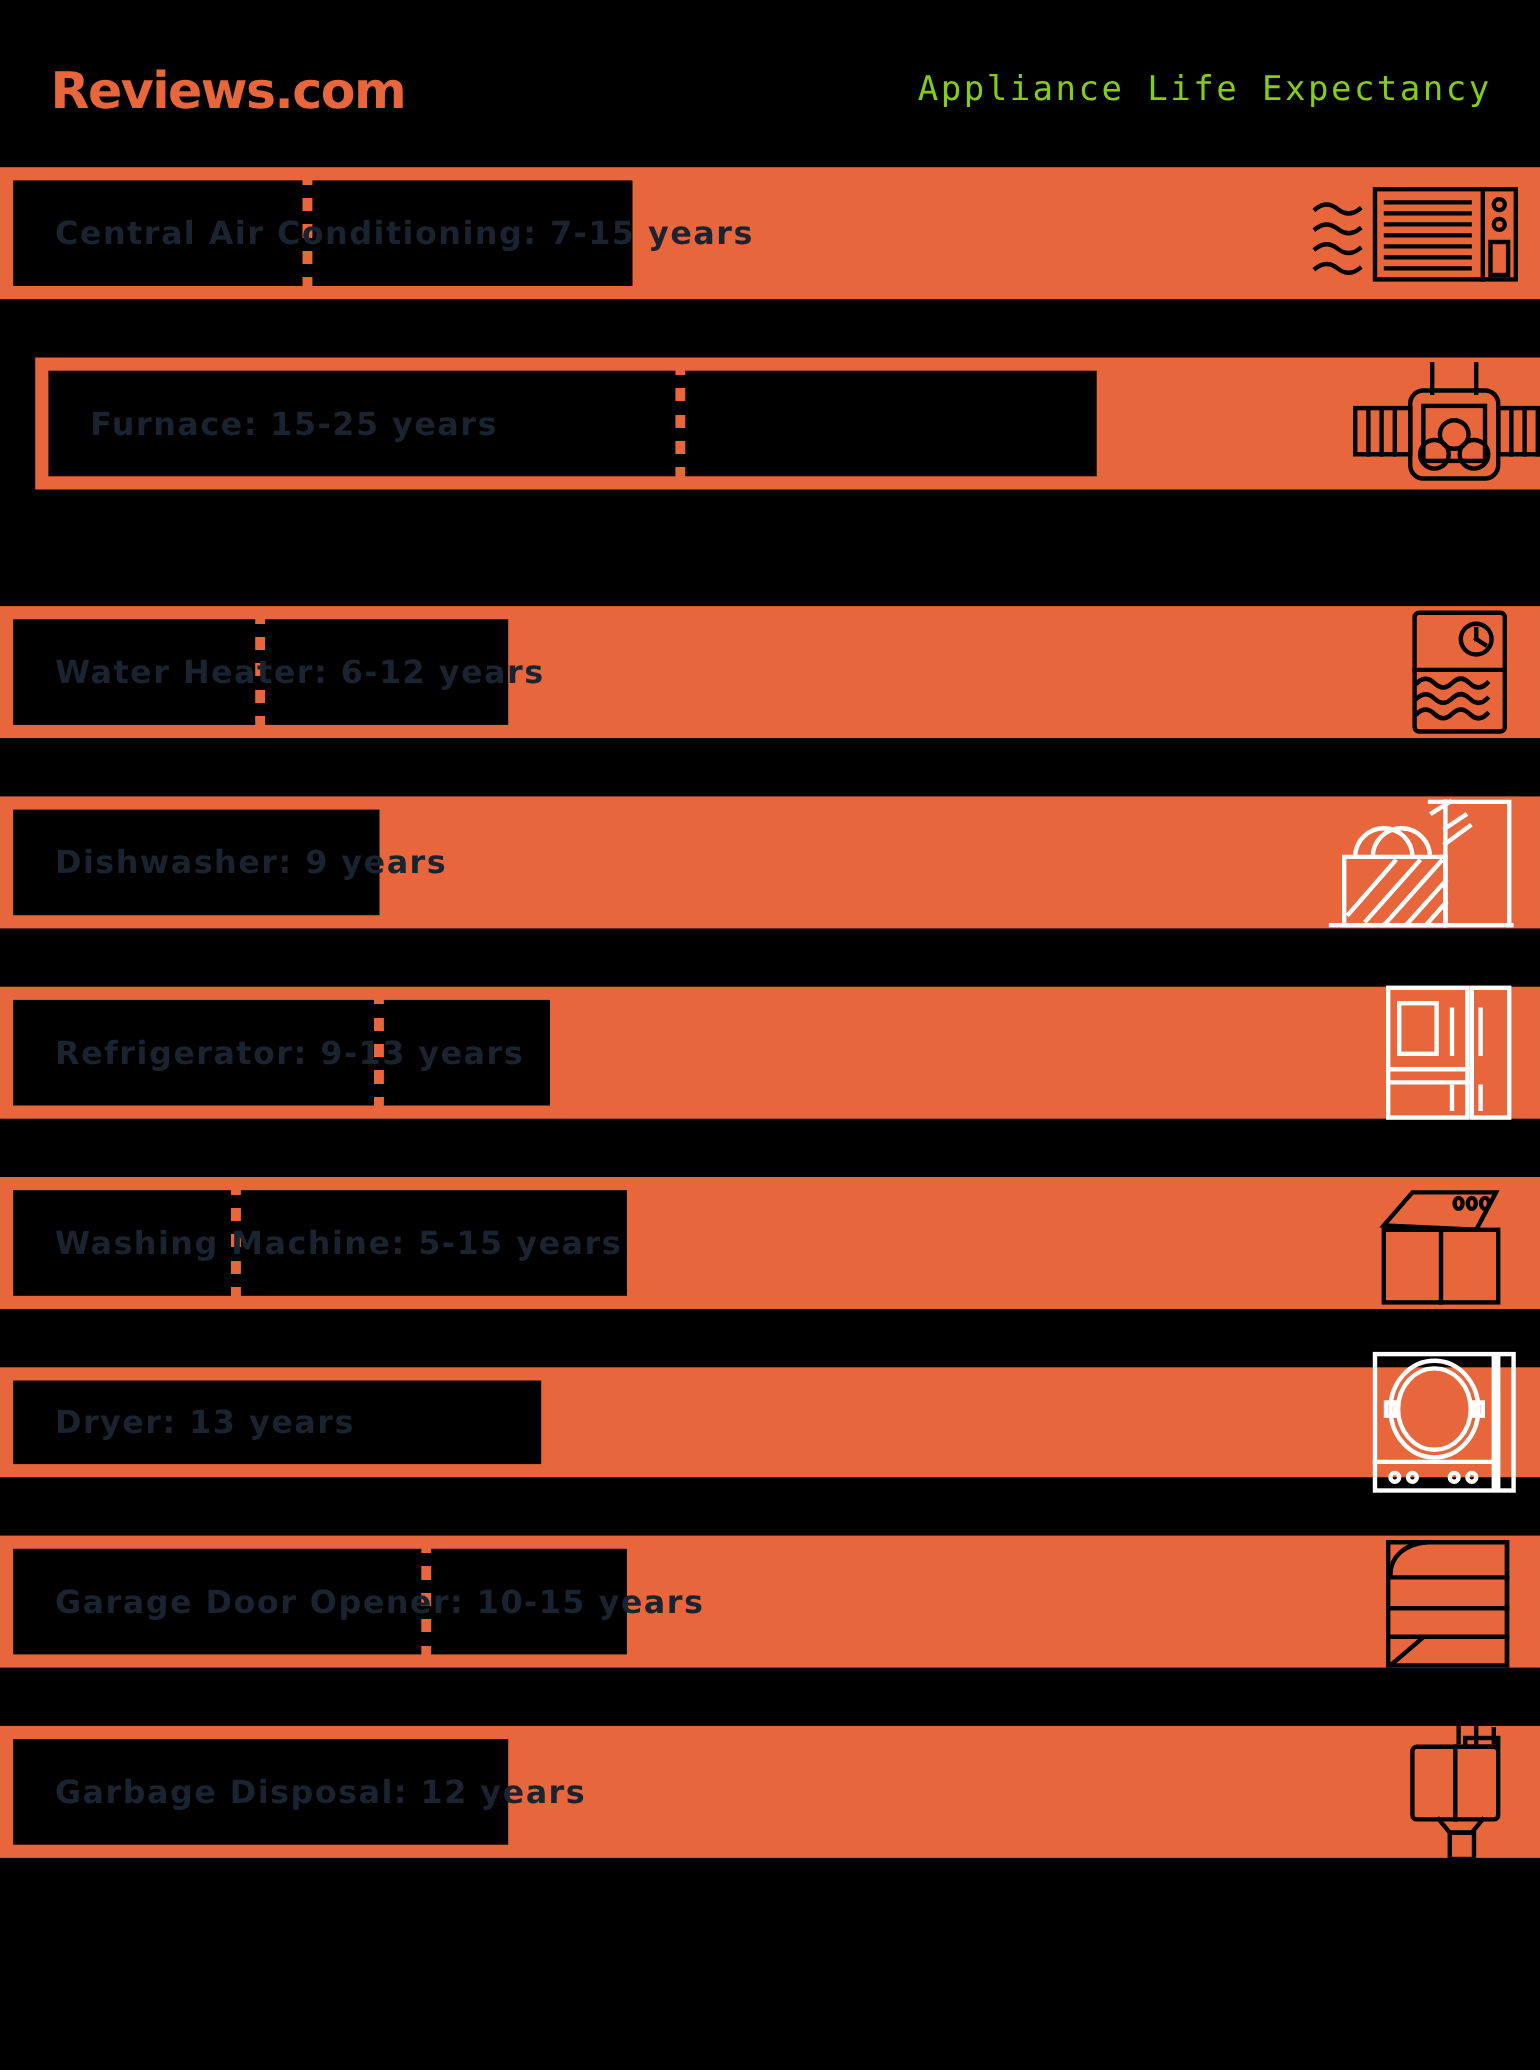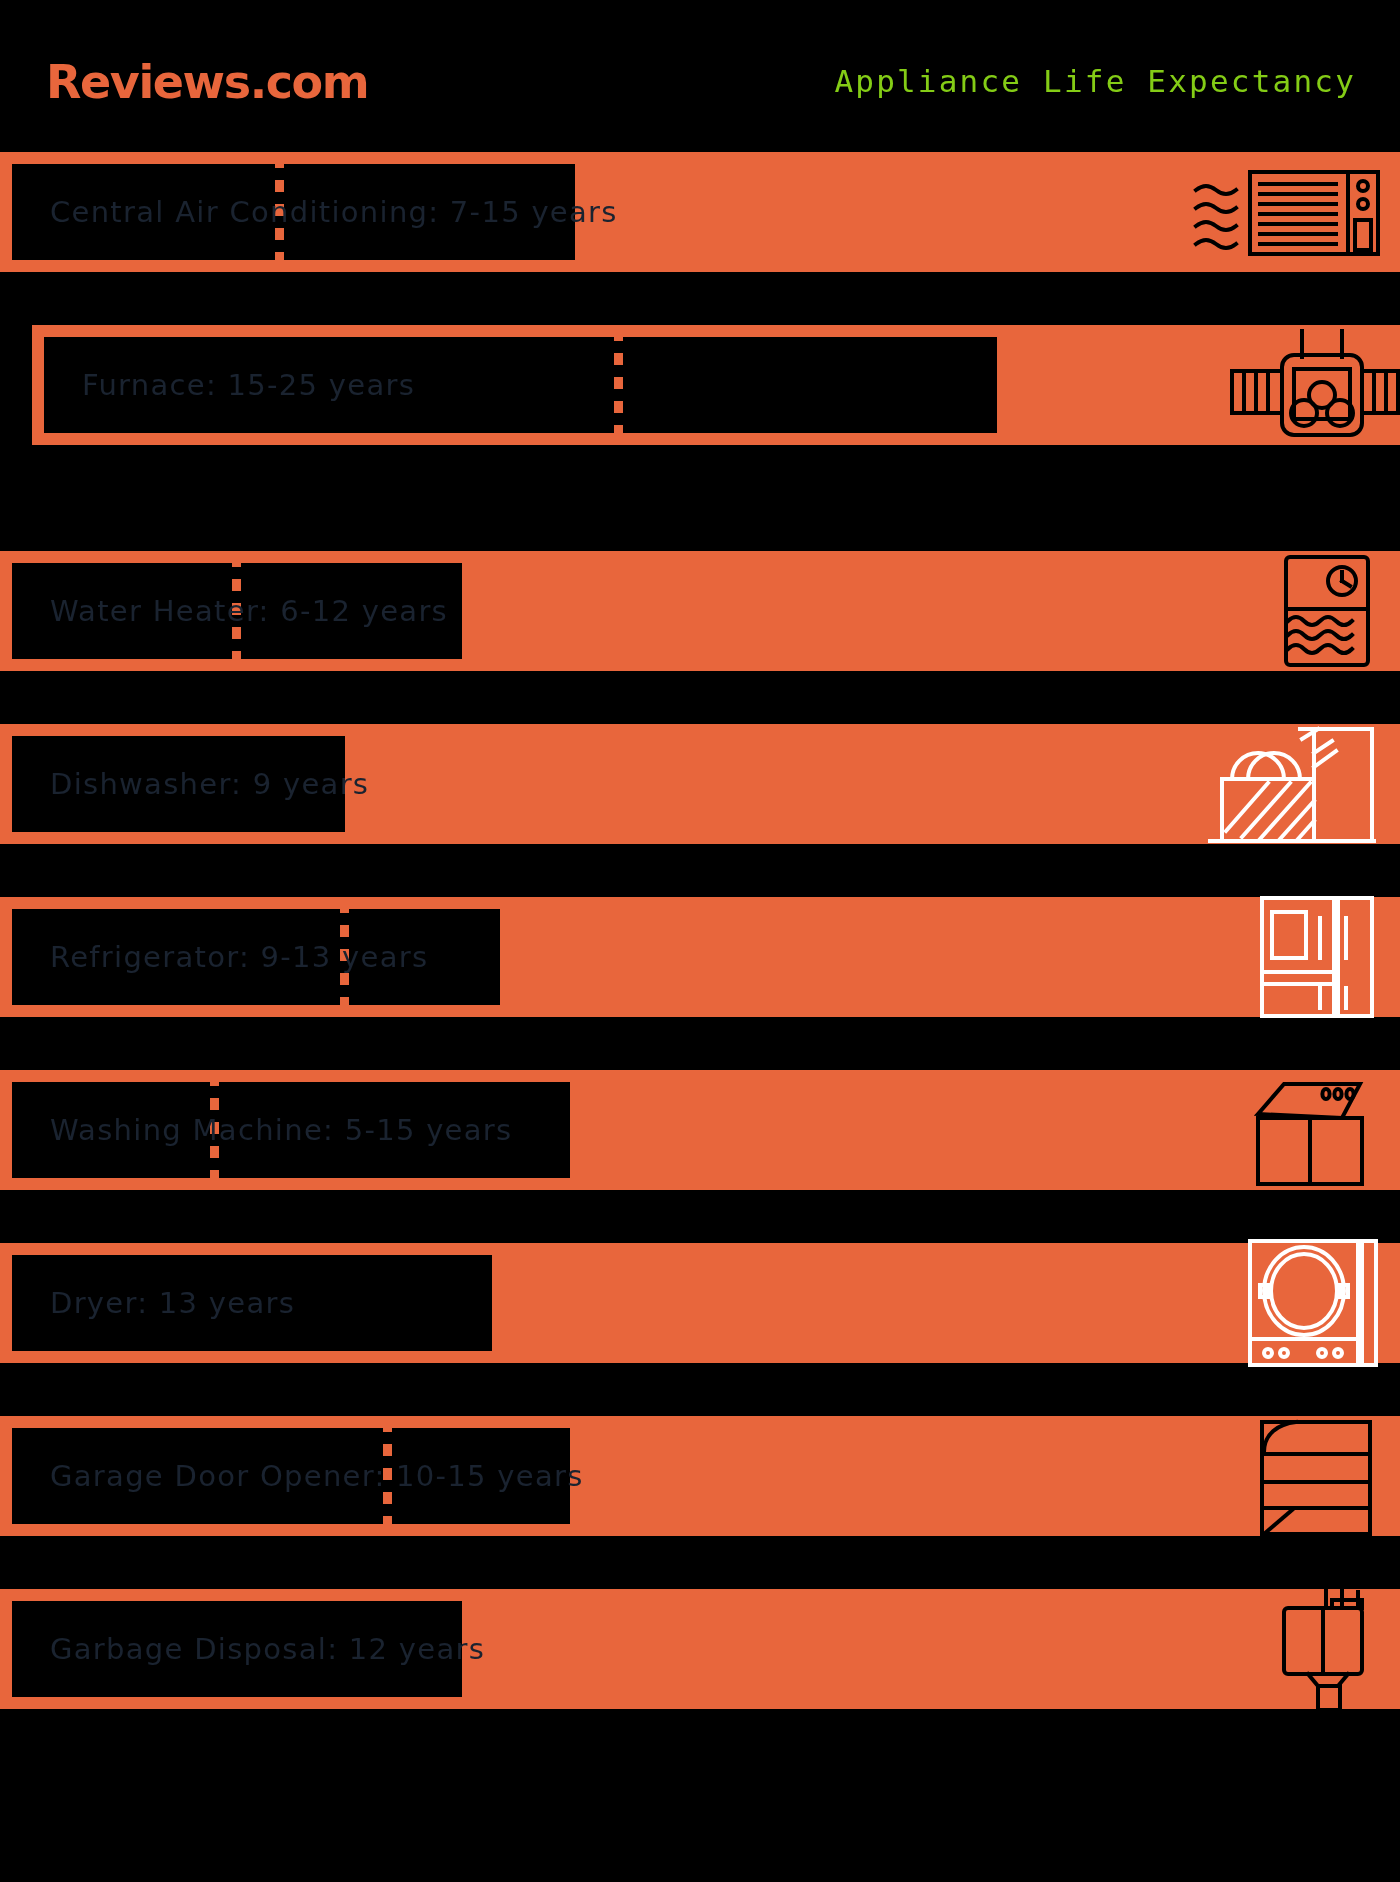--- a/index.html
+++ b/index.html
@@ -58,21 +58,21 @@
     z-index:4;
   }
 
   .bar-label {
     position:absolute;
     left:50px;
     top:50%;
     transform:translateY(-50%);
     color:#1a2330;
     font-family:"DejaVu Sans", sans-serif;
-    font-weight:normal;
+    font-weight:bold;
     font-size:29px;
     letter-spacing:1.3px;
     white-space:nowrap;
     z-index:5;
     pointer-events:none;
   }
 
   .icon {
     position:absolute;
     right:18px;
@@ -193,21 +193,21 @@
           <path d="M36 44l26 -30h76l-18 34z"></path>
           <ellipse cx="104" cy="24" rx="3.6" ry="5"></ellipse>
           <ellipse cx="116" cy="24" rx="3.6" ry="5"></ellipse>
           <ellipse cx="128" cy="24" rx="3.6" ry="5"></ellipse>
           <rect x="36" y="48" width="104" height="66"></rect>
           <path d="M88 48v66"></path>
         </svg>
       </div>
     </div>
     <div class="row-gap" style="height: 53px;"></div>
-    <div class="row" style="height: 120px; padding-left: 25px;">
+    <div class="row" style="height: 100px; padding-left: 25px;">
       <div class="bar" style="width: 480px;"></div>
       <div class="bar-label">Dryer: 13 years</div>
       <div class="icon">
         <svg width="140" height="136" viewBox="0 0 140 136" fill="none" stroke="#ffffff" stroke-width="4" stroke-linecap="square">
           <rect x="8" y="6" width="108" height="124"></rect>
           <rect x="120" y="6" width="14" height="124"></rect>
           <ellipse cx="62" cy="56" rx="40" ry="44"></ellipse>
           <ellipse cx="62" cy="56" rx="33" ry="37"></ellipse>
           <rect x="18" y="50" width="8" height="12"></rect>
           <rect x="98" y="50" width="8" height="12"></rect>

